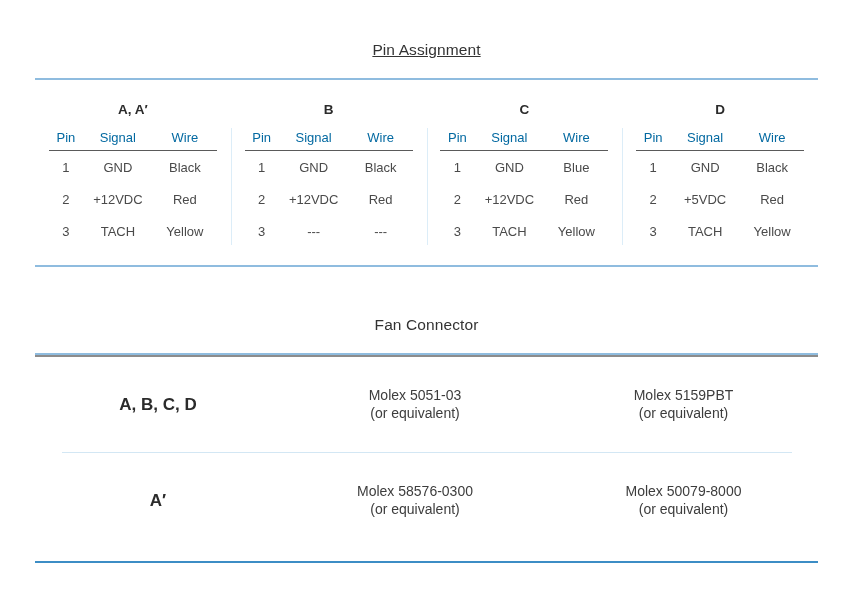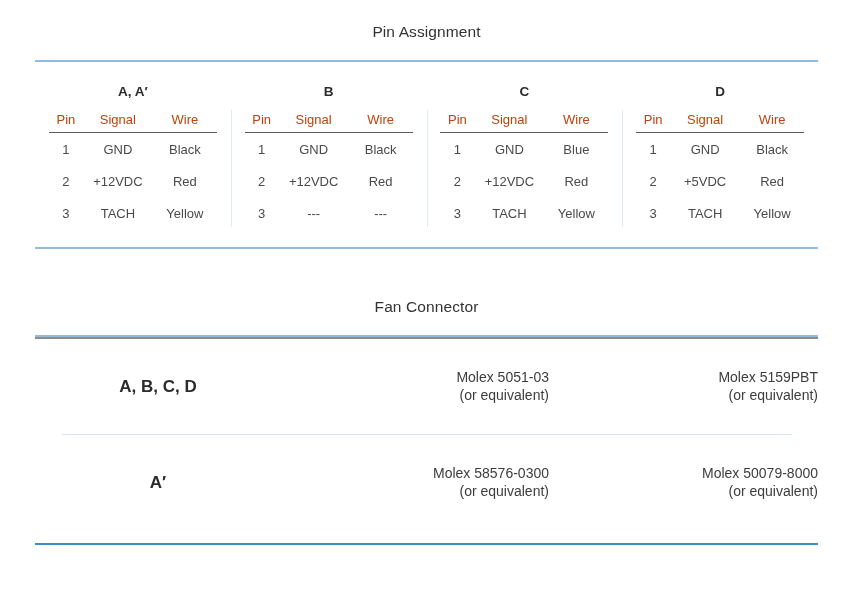--- a/index.html
+++ b/index.html
@@ -22,21 +22,21 @@
     height: 615px;
   }
 
   
   .section-title {
     text-align: center;
     font-size: 15.5px;
     color: #333333;
     letter-spacing: 0.1px;
   }
-  #pin-section .section-title { margin-top: 23px; }
+  #pin-section .section-title { margin-top: 41px; text-decoration: underline; }
   #fan-section .section-title { margin-top: 0; }
 
   
   .rule {
     height: 0;
     border: 0;
     margin: 0 auto;
   }
   .rule-blue-light {
     border-top: 2.5px solid #8fbcdf;
@@ -83,21 +83,21 @@
     margin-bottom: 13px;
   }
   table.pin {
     border-collapse: collapse;
     margin: 0 auto;
     width: 168px;
   }
   table.pin th {
     font-size: 13px;
     font-weight: normal;
-    color: #c2410c;
+    color: #0369a1;
     padding: 0 0 5px 0;
     border-bottom: 1.5px solid #5a5a5a;
     text-align: center;
   }
   table.pin td {
     font-size: 13px;
     color: #4a4a4a;
     text-align: center;
     padding: 9px 0 8px 0;
   }
@@ -129,21 +129,21 @@
     padding: 30px 0 29px 0;
   }
   table.fan td.grp {
     font-weight: bold;
     color: #2b2b2b;
     font-size: 17px;
   }
   .col-grp  { width: 246px; }
   .col-hou  { width: 268px; }
   .col-ter  { width: 269px; }
-  .sub { display: block; text-align: right; }
+  .sub { display: block; }
 </style>
 </head>
 <body>
 
 <div class="page">
 
   <section id="pin-section">
 
     <div class="section-title">Pin Assignment</div>
 

